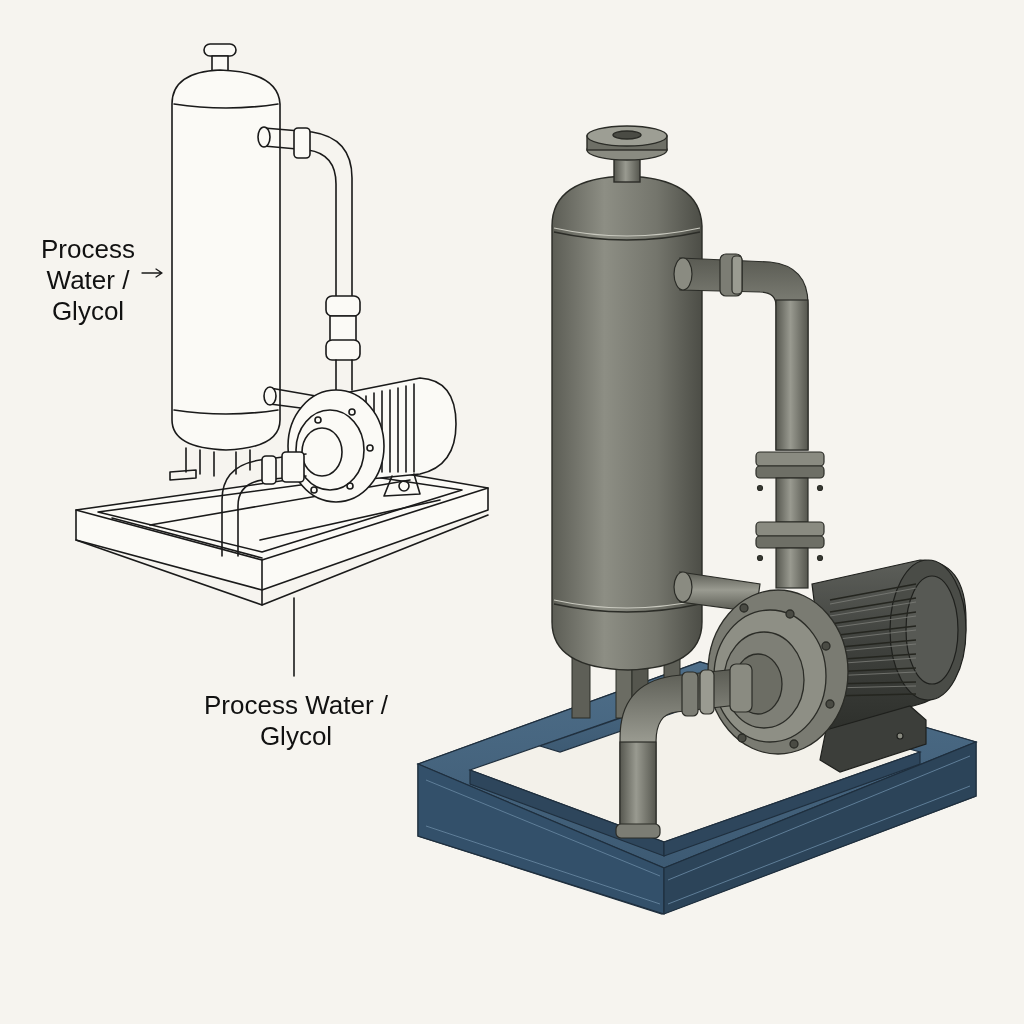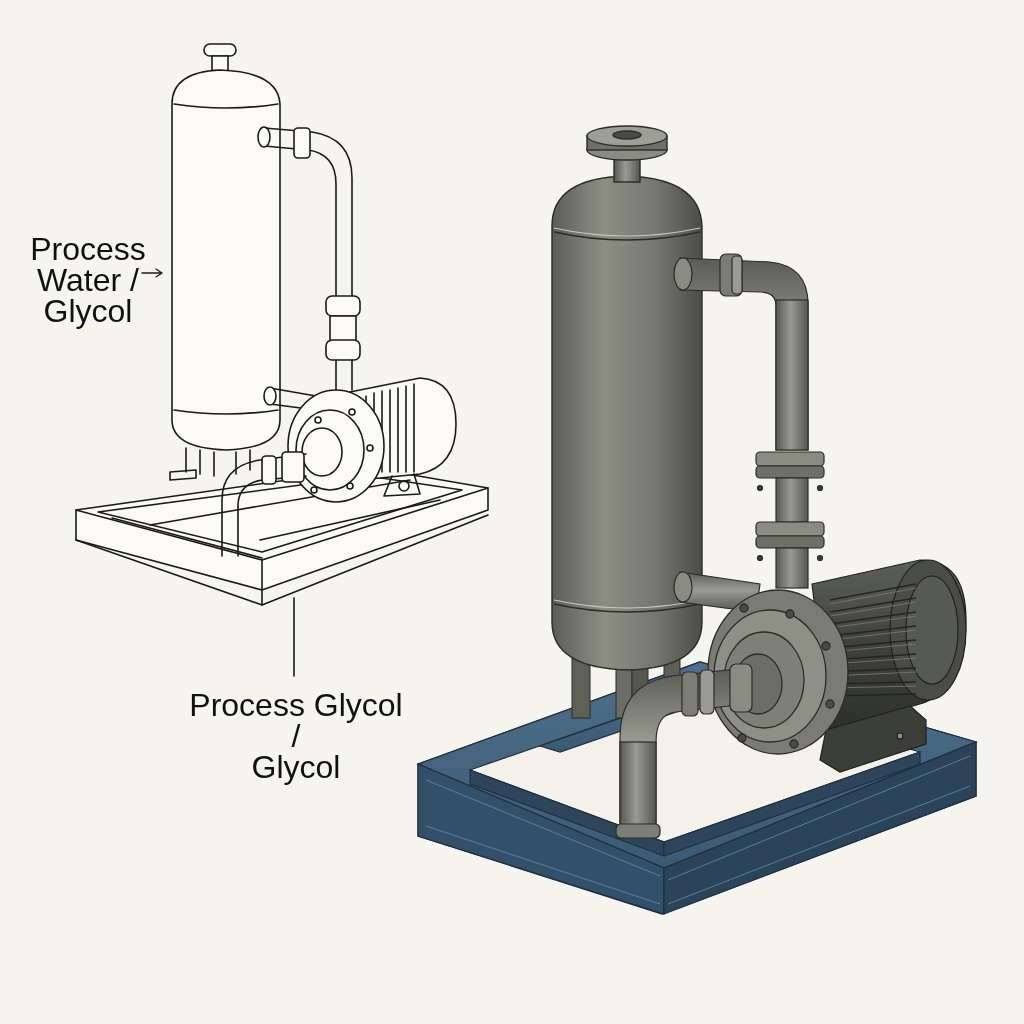--- a/index.html
+++ b/index.html
@@ -1,18 +1,18 @@
 <!DOCTYPE html>
 <html><head>
 <meta charset="utf-8">
 <style>
   html,body{margin:0;padding:0;}
   body{width:1024px;height:1024px;background:#f6f4ef;overflow:hidden;position:relative;font-family:"Liberation Sans",sans-serif;}
   .canvas{position:absolute;left:0;top:0;width:1024px;height:1024px;}
-  .label{position:absolute;color:#111;font-size:32px;line-height:31px;text-align:center;font-family:"Liberation Sans",sans-serif;}
+  .label{position:absolute;color:#111;font-size:26px;line-height:31px;text-align:center;font-family:"Liberation Sans",sans-serif;}
   .label-1{left:28px;top:234px;width:120px;}
   .label-2{left:186px;top:690px;width:220px;}
 </style>
 </head>
 <body>
 
 <svg class="canvas" viewBox="0 0 1024 1024" xmlns="http://www.w3.org/2000/svg">
   <defs>
     <linearGradient id="vesselG" x1="0" x2="1" y1="0" y2="0">
       <stop offset="0" stop-color="#5c5d55"></stop>
@@ -210,15 +210,15 @@
     </g>
   </g>
 </svg>
 
 <div class="label label-1">
   <div>Process</div>
   <div>Water /</div>
   <div>Glycol</div>
 </div>
 <div class="label label-2">
-  <div>Process Glycol /</div>
+  <div>Process Water /</div>
   <div>Glycol</div>
 </div>
 
 </body></html>

